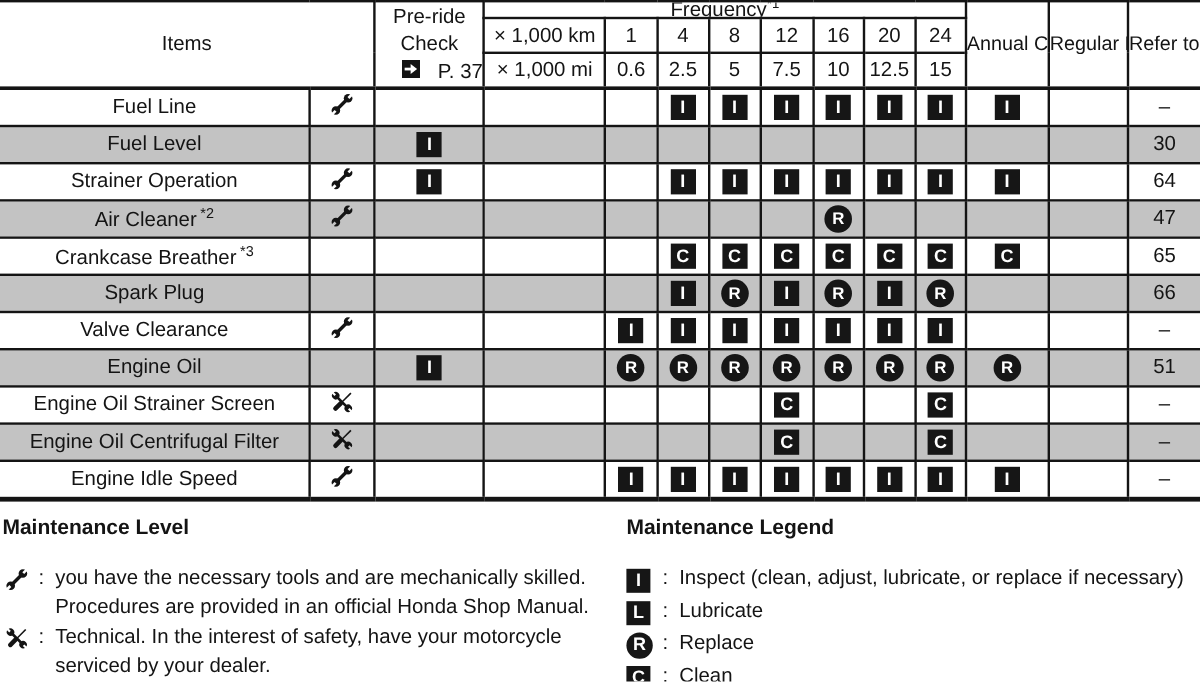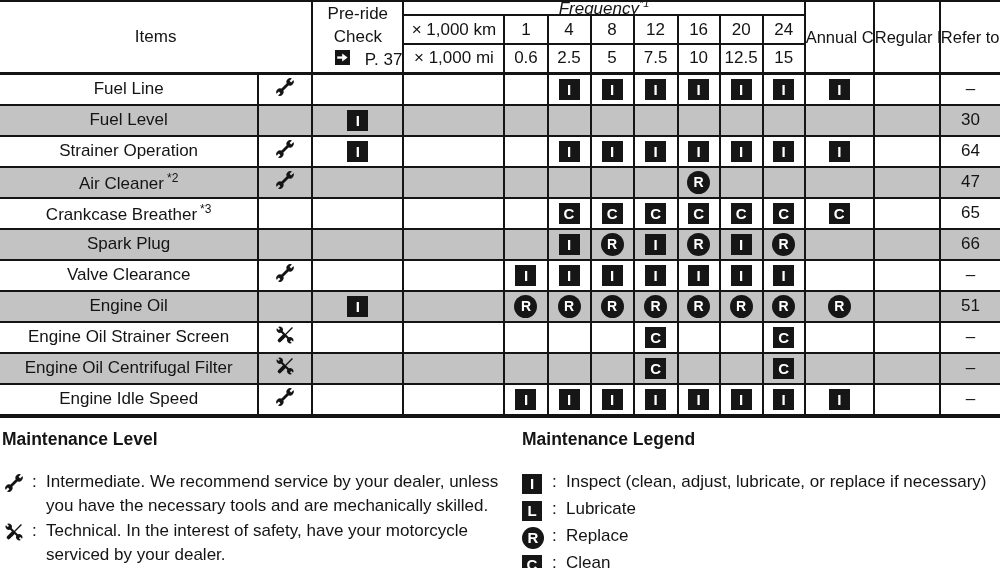--- a/index.html
+++ b/index.html
@@ -33,21 +33,21 @@
   td.c-level{border-right:3px solid var(--divgray);border-left:1px solid var(--ink);}
   td.c-name{border-right:1px solid var(--ink);}
   thead tr.h-top{height:14px;}
   thead tr.h-km{height:29px;}
   thead tr.h-mi{height:29px;}
   tbody tr{height:31px;}
   tbody tr.shaded td{background:var(--shade);}
   tbody tr:first-child td{border-top:3px solid var(--ink);}
   tbody tr:last-child td{border-bottom:4px solid var(--ink);}
 
-  th.c-freq{position:relative;font-style:italic;}
+  th.c-freq{position:relative;}
   th.c-freq .freqclip{
     position:absolute;left:0;right:0;bottom:-4px;text-align:center;line-height:18px;
   }
   th.c-freq sup{font-size:11px;}
   th.c-preride{vertical-align:top;padding-top:1px;line-height:23px;}
   .pref{display:flex;align-items:center;justify-content:flex-end;gap:15px;line-height:23px;padding-left:42px;}
   th.c-annual,th.c-regular,th.c-refer{white-space:normal;line-height:22px;font-size:16.5px;}
   td.c-name{text-align:left;padding-left:5px;}
   td.c-name sup{font-size:12px;margin-left:3px;}
   td.c-page{font-size:17px;}
@@ -392,22 +392,22 @@
       <rect x="10.6" y="4.5" width="2.8" height="15" fill="#141414"></rect>
       <circle cx="12" cy="4.8" r="3.6" fill="#141414"></circle>
                 <rect x="10.9" y="0" width="2.2" height="4.4" fill="#ffffff"></rect>
       <circle cx="12" cy="19.2" r="3.6" fill="#141414"></circle>
                 <rect x="10.9" y="19.6" width="2.2" height="4.4" fill="#ffffff"></rect>
     </g>
             </svg>
           </span>
           <span class="ecolon">:</span>
           <span class="etext">
-            <div>Intermediate. We recommend service by your dealer, unless</div>
             <div>you have the necessary tools and are mechanically skilled.</div>
+            <div>Procedures are provided in an official Honda Shop Manual.</div>
           </span>
         </div>
         <div class="entry">
           <span class="eicon">
             <svg width="24" height="24" viewBox="0 0 24 24">
     <g transform="rotate(-45 12 12)">
       <rect x="10.9" y="4.5" width="2.2" height="15" fill="#141414"></rect>
       <circle cx="12" cy="4.6" r="3.1" fill="#141414"></circle>
                 <rect x="11.1" y="0" width="1.8" height="4" fill="#ffffff"></rect>
       <circle cx="12" cy="19.4" r="3.1" fill="#141414"></circle>

